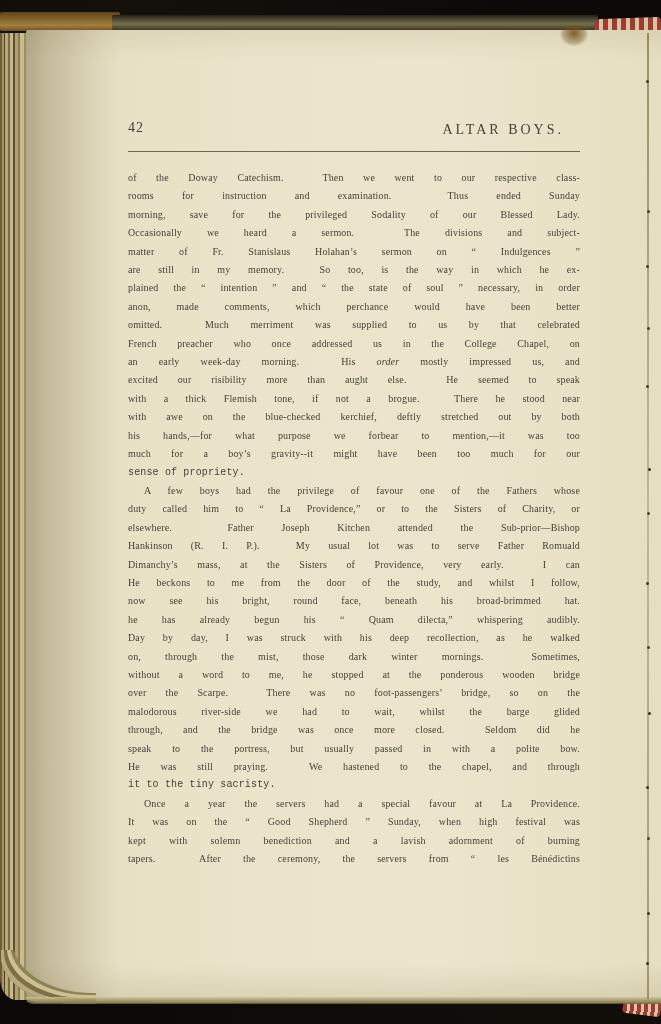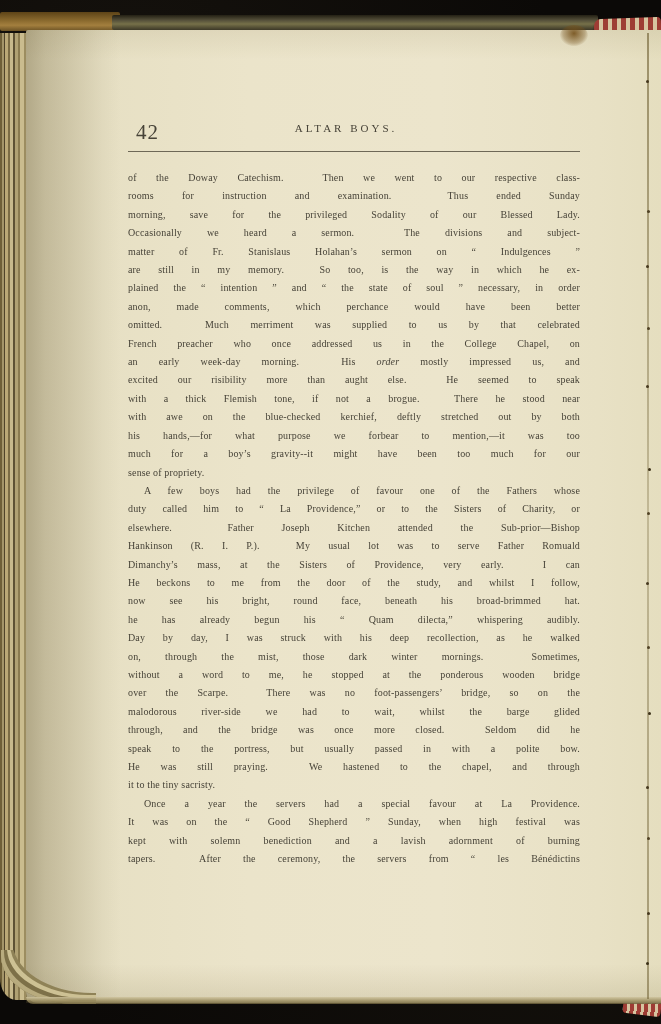--- a/index.html
+++ b/index.html
@@ -54,29 +54,29 @@
     box-shadow:1px 130px 0 #514326,0 185px 0 #46391f,1px 247px 0 #514326,
       0 305px 0 #46391f,2px 388px 0 #3c3118,1px 432px 0 #514326,0 502px 0 #46391f,
       1px 566px 0 #514326,2px 632px 0 #3c3118,0 706px 0 #46391f,1px 757px 0 #514326,
       1px 832px 0 #46391f,0 882px 0 #3c3118;}
   .stain{position:absolute;left:560px;top:25px;width:28px;height:21px;
     background:radial-gradient(ellipse at 50% 40%,rgba(116,80,26,.9),rgba(116,80,26,.35) 55%,rgba(116,80,26,0) 75%);
     border-radius:50%;}
   
   .content-column{position:absolute;left:128px;top:120px;width:452px;color:#474338;}
   .header-row{position:relative;height:18px;}
-  .page-number{position:absolute;left:0;top:0;font-size:21px;letter-spacing:1px;margin-left:8px;}
-  .running-title{position:absolute;left:0;right:16px;top:2px;text-align:center;
-    font-size:11px;letter-spacing:3px;}
+  .page-number{position:absolute;left:0;top:0;font-size:14px;letter-spacing:1px;}
+  .running-title{position:absolute;left:0;right:16px;top:2px;text-align:right;
+    font-size:14px;letter-spacing:3px;}
   .header-rule{margin-top:13px;height:1px;background:#6e6857;}
   .body-text{margin-top:17px;font-size:10px;line-height:18.4px;
     text-rendering:optimizeLegibility;}
   .line{text-align:justify;text-align-last:justify;white-space:pre-wrap;
     letter-spacing:.15px;}
-  .line.last{text-align-last:left;}
+  .line.last{text-align-last:left;font-family:Liberation Mono, monospace;}
   .line.indent{text-indent:16px;}
   .it{font-style:italic;}
 </style>
 </head>
 <body>
 
 <div class="scan">
   <div class="top-edge-left"></div>
   <div class="top-edge-mid"></div>
   <div class="headband-top"></div>

